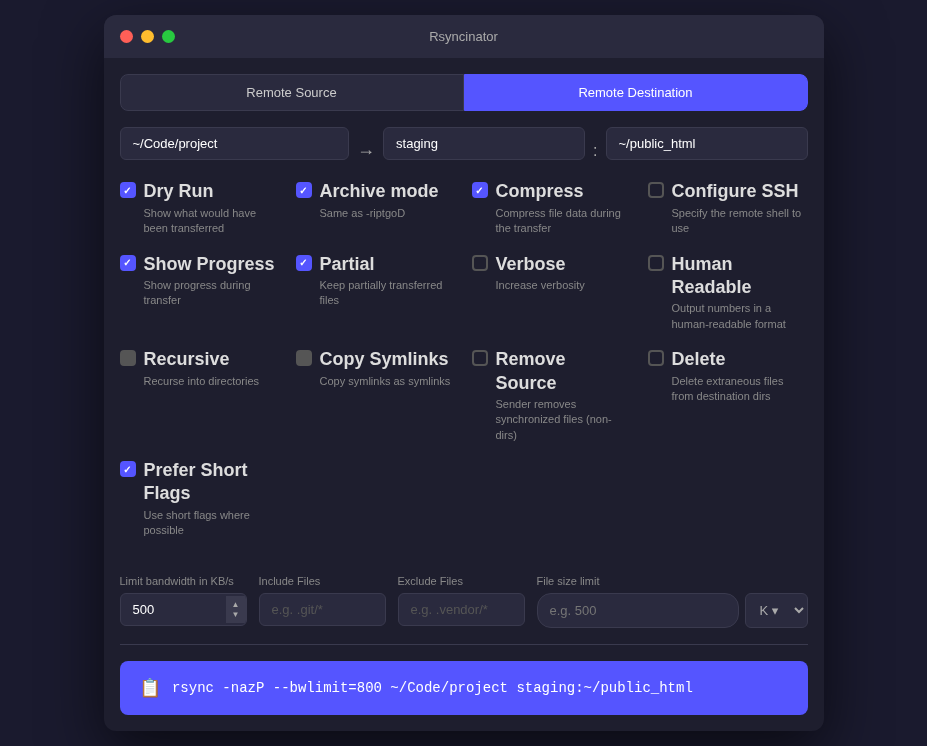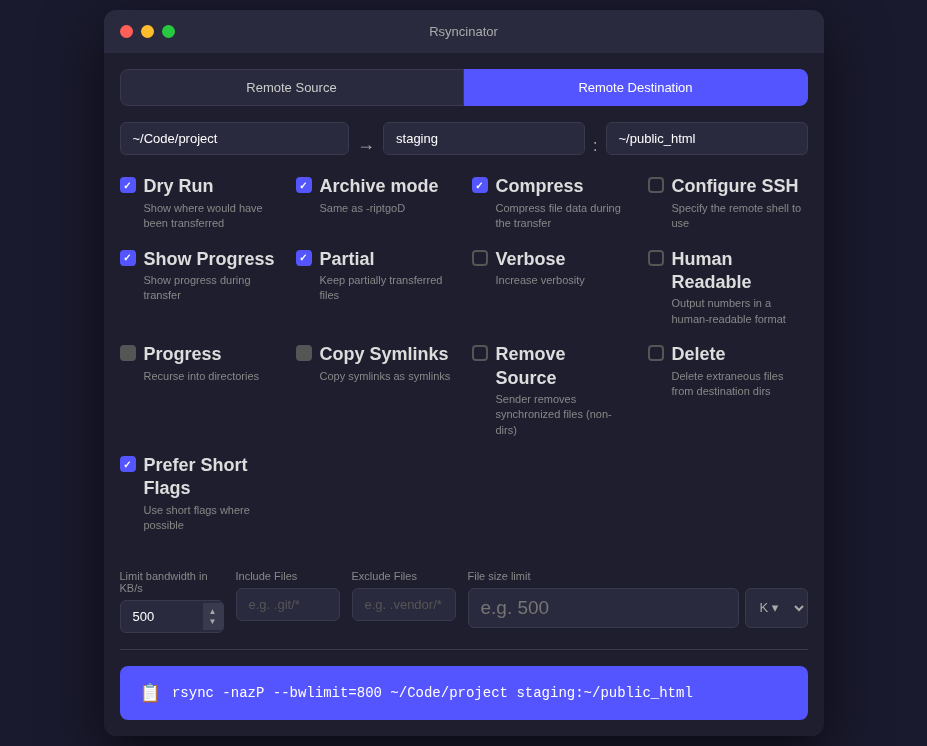--- a/index.html
+++ b/index.html
@@ -265,24 +265,24 @@
 
     .filesize-wrap {
       display: flex;
       gap: 6px;
     }
 
     .filesize-input {
       flex: 1;
       background: #2a2a3e;
       border: 1px solid #3a3a4e;
-      border-radius: 6px;
+      border-radius: 14px;
       padding: 8px 12px;
       color: #555;
-      font-size: 19px;
+      font-size: 13px;
     }
 
     .filesize-select {
       background: #2a2a3e;
       border: 1px solid #3a3a4e;
       border-radius: 6px;
       padding: 8px 10px;
       color: #aaa;
       font-size: 13px;
       cursor: pointer;
@@ -338,21 +338,21 @@
       <input class="host-input" value="staging" style="">
       <span class="colon">:</span>
       <input class="dest-input" value="~/public_html" style="">
     </div>
 
     <div class="options-grid" id="options-grid">
     <div class="option-item">
       <div class="checkbox checked"></div>
       <div class="option-text">
         <div class="option-label">Dry Run</div>
-        <div class="option-desc">Show where would have been transferred</div>
+        <div class="option-desc">Show what would have been transferred</div>
       </div>
     </div>
         <div class="option-item">
       <div class="checkbox checked"></div>
       <div class="option-text">
         <div class="option-label">Archive mode</div>
         <div class="option-desc">Same as -riptgoD</div>
       </div>
     </div>
         <div class="option-item">
@@ -393,21 +393,21 @@
         <div class="option-item">
       <div class="checkbox"></div>
       <div class="option-text">
         <div class="option-label">Human Readable</div>
         <div class="option-desc">Output numbers in a human-readable format</div>
       </div>
     </div>
         <div class="option-item">
       <div class="checkbox indeterminate"></div>
       <div class="option-text">
-        <div class="option-label">Progress</div>
+        <div class="option-label">Recursive</div>
         <div class="option-desc">Recurse into directories</div>
       </div>
     </div>
         <div class="option-item">
       <div class="checkbox indeterminate"></div>
       <div class="option-text">
         <div class="option-label">Copy Symlinks</div>
         <div class="option-desc">Copy symlinks as symlinks</div>
       </div>
     </div>

